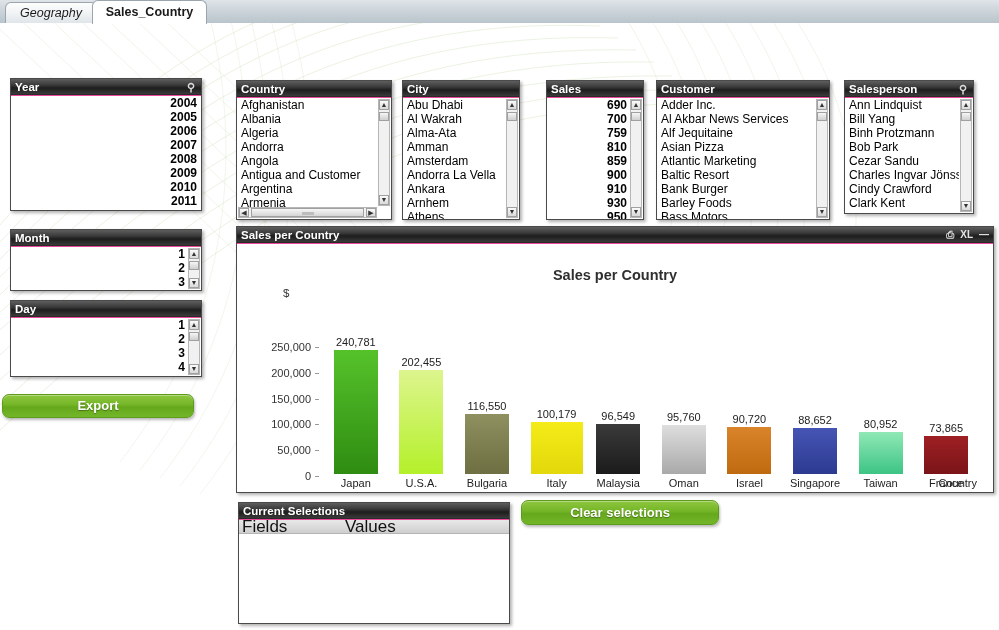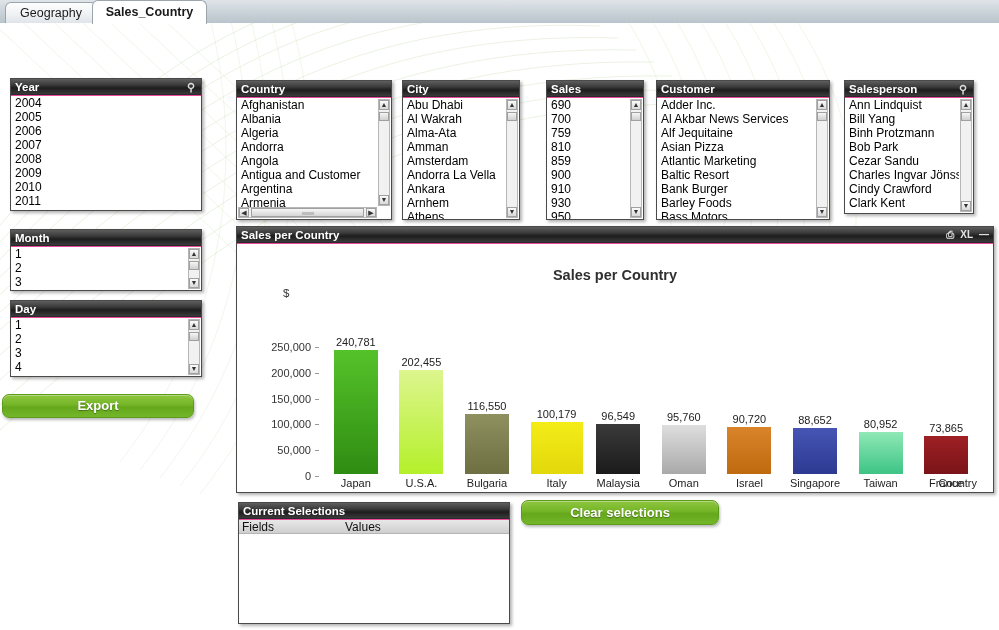--- a/index.html
+++ b/index.html
@@ -62,21 +62,21 @@
   .cap-search {
     position: absolute; right: 4px; top: 1px;
     width: 12px; height: 14px;
     color: #ddd; font-size: 11px; line-height: 14px; text-align: center;
   }
   .listbody {
     position: absolute; left: 0; right: 0; top: 17px; bottom: 0;
     background: #fff; overflow: hidden;
   }
   .lb-rows { position: absolute; left: 2px; right: 14px; top: 0; bottom: 0; overflow: hidden; }
-  .lb-rows.right { text-align: left; }
+  .lb-rows.right { text-align: right; font-weight: bold; }
   .lb-row {
     height: 14px; line-height: 14px; font-size: 12px;
     white-space: nowrap; overflow: hidden; color: #000;
     padding: 0 2px;
   }
 
   
   .vsb {
     position: absolute; right: 1px; top: 1px; bottom: 1px; width: 12px;
     background: #f1f1f1; border: 1px solid #b6b6b6;
@@ -168,21 +168,21 @@
   #xaxis-title {
     position: absolute; right: 16px; bottom: 3px; font-size: 11px; color: #222;
   }
 
   
   #cursel-panel { left: 238px; top: 502px; width: 272px; height: 122px; }
   #cursel-head {
     position: absolute; left: 0; right: 0; top: 17px; height: 14px;
     background: linear-gradient(to bottom,#e8e8e8,#cfcfcf);
     border-bottom: 1px solid #b5b5b5;
-    font-size: 12px; line-height: 14px; color: #111;
+    font-size: 17px; line-height: 14px; color: #111;
   }
   #cursel-head .c1 { position: absolute; left: 3px; }
   #cursel-head .c2 { position: absolute; left: 106px; }
   #cursel-body { position: absolute; left: 0; right: 0; top: 31px; bottom: 0; background: #fff; }
 </style>
 </head>
 <body>
 
 <svg id="bg-swirl" viewBox="0 0 999 608" preserveAspectRatio="none">
   <g fill="none" stroke="#b9d39a" stroke-opacity="0.42" stroke-width="0.7">
@@ -220,21 +220,21 @@
   <g fill="none" stroke="#c7dcab" stroke-opacity="0.35" stroke-width="0.7">
     <path d="M200,-40 C250,120 230,300 120,440"></path>
     <path d="M220,-40 C272,124 252,306 140,448"></path>
     <path d="M240,-40 C294,128 274,312 160,456"></path>
     <path d="M260,-40 C316,132 296,318 180,464"></path>
     <path d="M280,-40 C338,136 318,324 200,472"></path>
   </g>
 </svg>
 
 <div id="tabbar">
-  <div class="tab" style="left:5px;width:92px;">
+  <div class="tab" style="left:5px;width:92px;font-style:italic;">
     <span>Geography</span>
   </div>
   <div class="tab active" style="left:92px;width:115px;">
     <span>Sales_Country</span>
   </div>
 </div>
 
 <div class="panel" style="left:10px;top:78px;width:192px;height:133px;">
   <div class="panel-caption">
     <span>Year</span>

